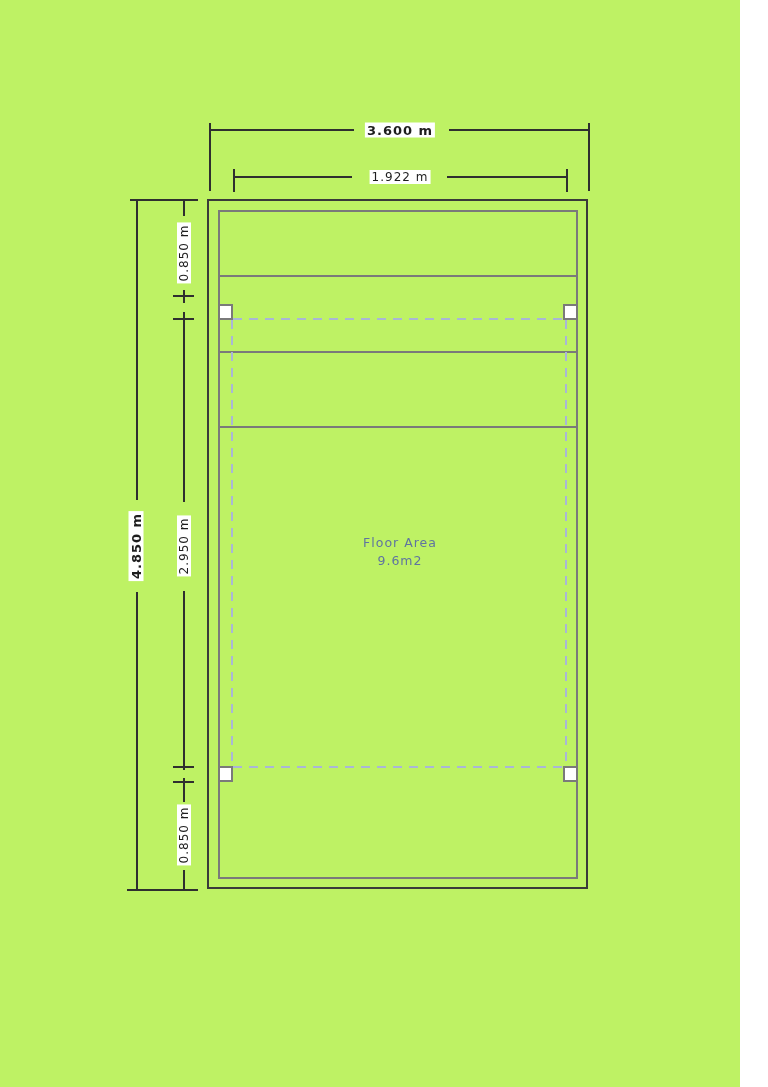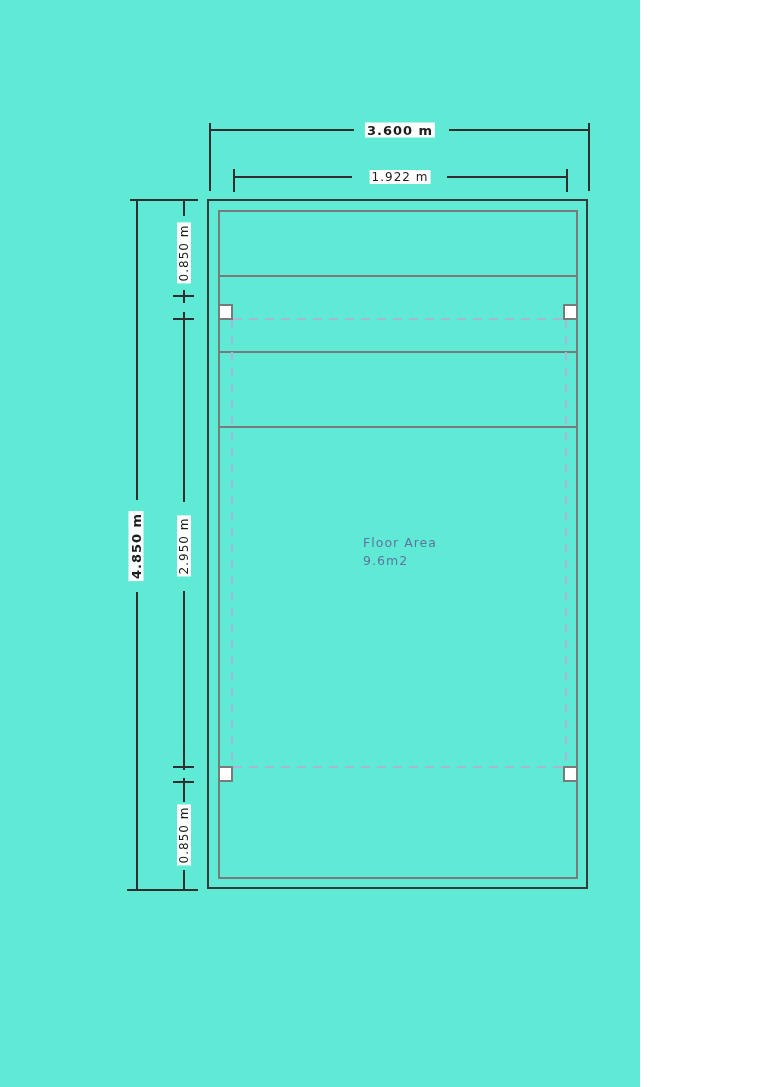--- a/index.html
+++ b/index.html
@@ -1,18 +1,18 @@
 <!DOCTYPE html>
 <html><head>
 <meta charset="utf-8">
 <style>
   html,body { margin:0; padding:0; background:#ffffff; }
   .canvas {
-    position:relative; width:640px; height:1087px;
-    background:#5eead4; overflow:hidden;
+    position:relative; width:740px; height:1087px;
+    background:#bef264; overflow:hidden;
     font-family:"DejaVu Sans", sans-serif;
     text-decoration:underline;
   }
   
   .wall-outer {
     position:absolute; left:207px; top:199px; width:381px; height:690px;
     border:2px solid #3a3a3a; box-sizing:border-box; background:transparent;
   }
   .wall-inner {
     position:absolute; left:218px; top:210px; width:360px; height:669px;
@@ -35,21 +35,21 @@
   .dim-label {
     position:absolute; transform:translate(-50%,-50%);
     font-size:12px; color:#1e1e1e; letter-spacing:1px; white-space:nowrap;
     background:#ffffff; padding:0 2px;
   }
   .dim-label.bold { font-weight:bold; font-size:13px; }
   .dim-label.vert { transform:translate(-50%,-50%) rotate(-90deg); }
   
   .floor-area {
     position:absolute; left:400px; top:552px; transform:translate(-50%,-50%);
-    text-align:left; color:#5f74a0; font-size:12.5px; line-height:18px;
+    text-align:center; color:#5f74a0; font-size:12.5px; line-height:18px;
     letter-spacing:1px; white-space:nowrap;
   }
 </style>
 </head>
 <body>
 
 <div class="canvas">
 
   <div class="wall-outer"></div>
   <div class="wall-inner"></div>

